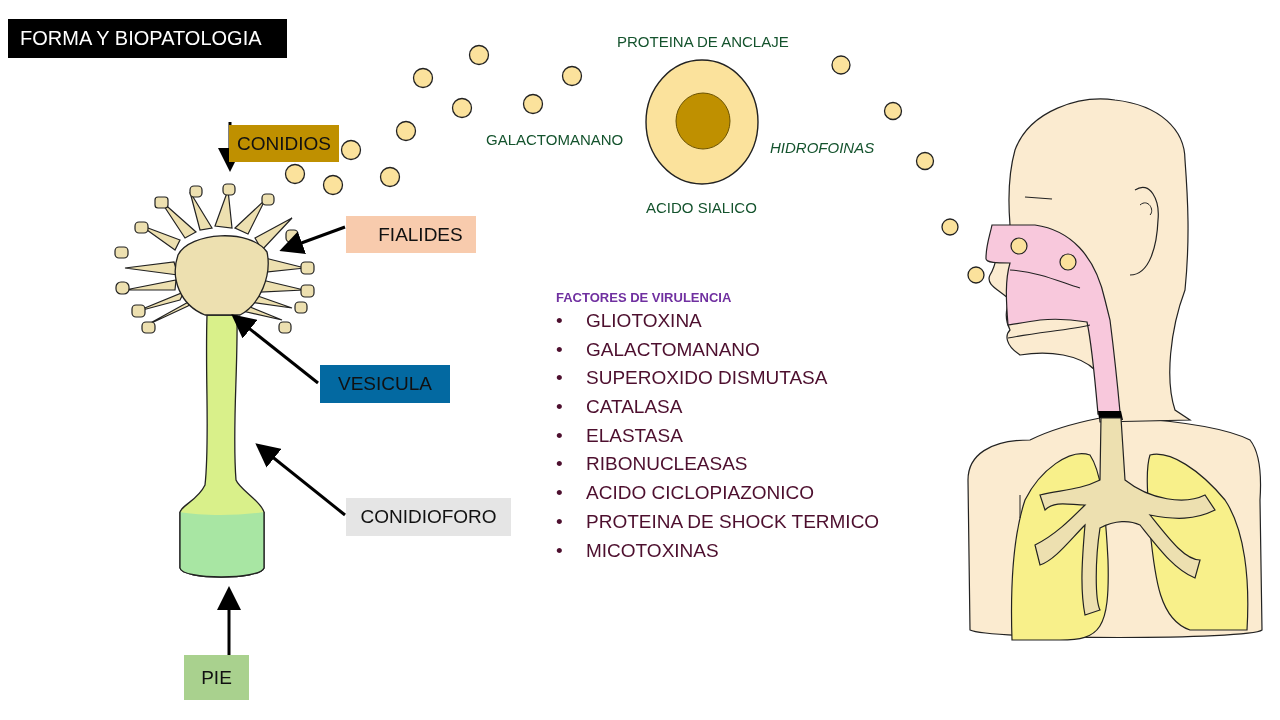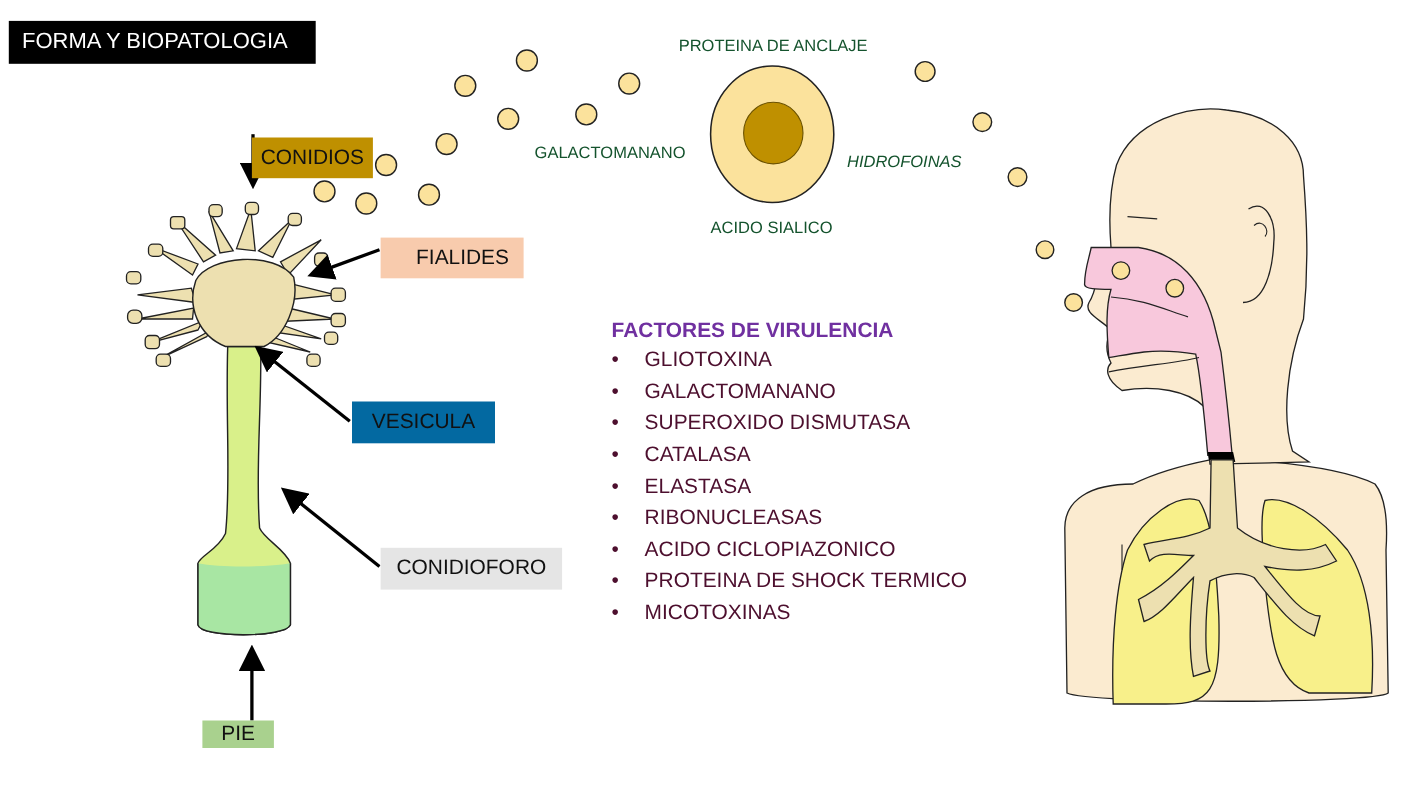--- a/index.html
+++ b/index.html
@@ -4,21 +4,21 @@
 <style>
   html, body { margin:0; padding:0; }
   body { width:1280px; height:720px; background:#ffffff; position:relative; overflow:hidden;
          font-family:"Liberation Sans", sans-serif; }
   .title { position:absolute; left:8px; top:7px; width:279px; height:39px; background:#000;
            color:#fff; font-size:20px; line-height:39px; padding-left:12px; box-sizing:border-box;margin-top:12px; }
   .lbl { position:absolute; font-size:19px; color:#111; display:flex; align-items:center;
          justify-content:center; box-sizing:border-box; }
   .txt { position:absolute; font-size:15px; color:#14532d; white-space:nowrap; }
   .vf { position:absolute; left:556px; top:290px; }
-  .vf h3 { margin:0 0 2px 0; font-size:19px; font-weight:bold; color:#7030a0; }
+  .vf h3 { margin:0 0 2px 0; font-size:13px; font-weight:bold; color:#7030a0; }
   .vf ul { list-style:none; margin:0; padding:0; }
   .vf li { font-size:19px; color:#4d0f2e; height:28.7px; line-height:28.7px; position:relative; padding-left:30px; }
   .vf li .b { position:absolute; left:0; top:0; }
   svg { position:absolute; left:0; top:0; }
 </style>
 </head>
 <body>
 
 <svg width="1280" height="720">
   <defs>
@@ -125,21 +125,21 @@
     <circle cx="1068" cy="262" r="8" fill="#fbe29c" stroke="#222" stroke-width="1.2"></circle>
   </g>
 </svg>
 
 <div class="title">FORMA Y BIOPATOLOGIA</div>
 
 <div class="lbl" style="left:229px;top:85px;width:110px;height:37px;background:#bf9000;margin-top:40px;">CONIDIOS</div>
 <div class="lbl" style="left:346px;top:216px;width:130px;height:37px;background:#f8cbad;padding-left:19px;">FIALIDES</div>
 <div class="lbl" style="left:320px;top:365px;width:130px;height:38px;background:#0369a1;">VESICULA</div>
 <div class="lbl" style="left:346px;top:498px;width:165px;height:38px;background:#e5e5e5;">CONIDIOFORO</div>
-<div class="lbl" style="left:184px;top:655px;width:65px;height:25px;background:#a9d18e;">PIE</div>
+<div class="lbl" style="left:184px;top:655px;width:65px;height:45px;background:#a9d18e;">PIE</div>
 
 <div class="txt" style="left:617px;top:33px;">PROTEINA DE ANCLAJE</div>
 <div class="txt" style="left:486px;top:131px;">GALACTOMANANO</div>
 <div class="txt" style="left:770px;top:139px;font-style:italic;">HIDROFOINAS</div>
 <div class="txt" style="left:646px;top:199px;">ACIDO SIALICO</div>
 
 <div class="vf">
   <h3>FACTORES DE VIRULENCIA</h3>
   <ul>
     <li><span class="b">•</span><span>GLIOTOXINA</span></li>

